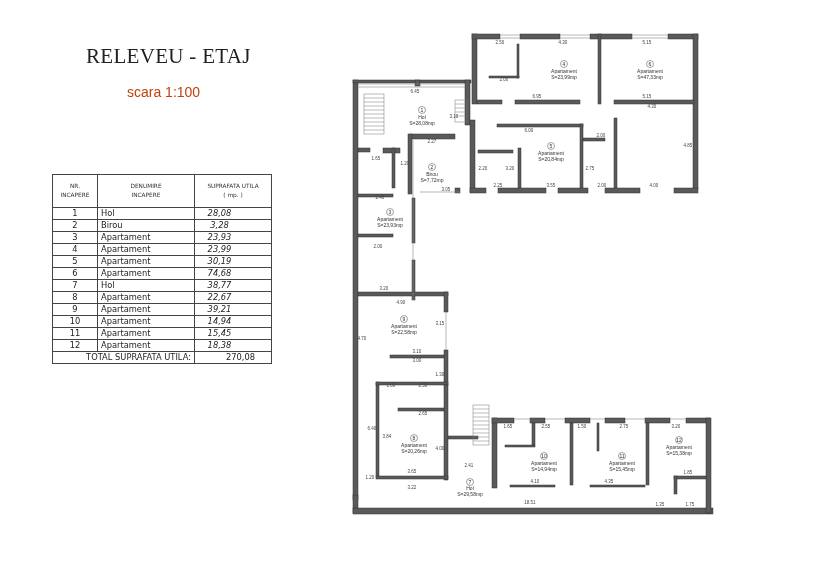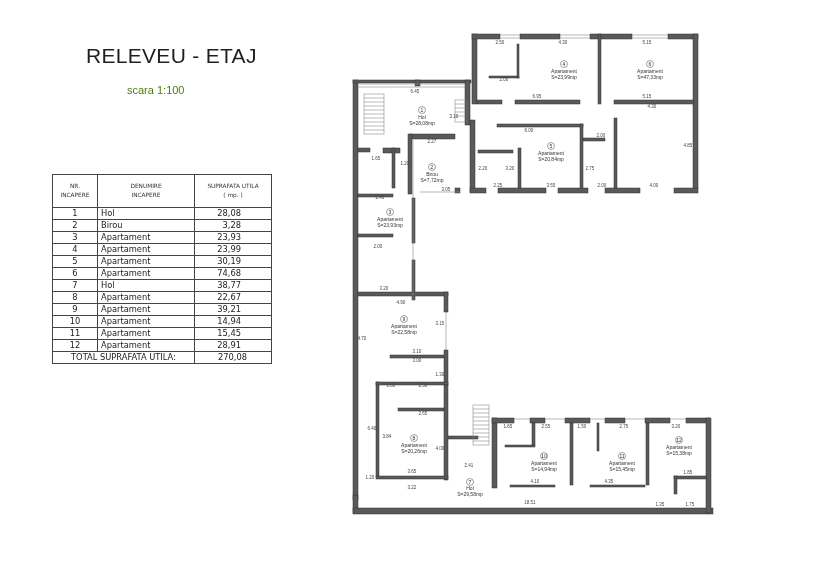--- a/index.html
+++ b/index.html
@@ -1,26 +1,26 @@
 <!DOCTYPE html>
 <html><head>
 <meta charset="utf-8">
 <style>
   html, body { margin: 0; padding: 0; background: #ffffff; }
   body { width: 816px; height: 563px; position: relative; overflow: hidden; font-family: "Liberation Sans", sans-serif; color: #1a1a1a; }
-  .title { position: absolute; left: 86px; top: 44px; font-size: 21px; letter-spacing: 0.3px; color: #1f1f1f; }
-  .subtitle { position: absolute; left: 127px; top: 84px; font-size: 11px; color: #4d7c0f; }
+  .title { position: absolute; left: 86px; top: 44px; font-size: 21px; letter-spacing: 0.3px; color: #1f1f1f; font-family: Liberation Serif, serif; }
+  .subtitle { position: absolute; left: 127px; top: 84px; font-size: 14px; color: #c2410c; }
   table.rooms { position: absolute; left: 52px; top: 174px; width: 220px; border-collapse: collapse; font-family: "DejaVu Sans", sans-serif; font-size: 8.3px; color: #222; }
   table.rooms th, table.rooms td { border: 1px solid #444; padding: 0 3px; height: 11px; line-height: 11px; }
   table.rooms th { font-weight: normal; font-size: 5.8px; line-height: 9px; height: 32px; text-align: center; color: #333; }
   table.rooms td.nr { text-align: center; width: 38px; }
   table.rooms td.name { text-align: left; width: 90px; }
-  table.rooms td.area { text-align: right; padding-right: 30px; }
-  table.rooms tr.total td { text-align: center; }
-  table.rooms tr.total td.total-val { text-align: right; padding-right: 24px; }
+  table.rooms td.area { text-align: center; padding-right: 30px; font-style: italic; }
+  table.rooms tr.total td { text-align: right; }
+  table.rooms tr.total td.total-val { text-align: right; padding-right: 16px; }
   svg.plan { position: absolute; left: 0; top: 0; }
   .rl { font-family: "Liberation Sans", sans-serif; font-size: 5px; fill: #333; text-anchor: middle; }
   .dim { font-family: "Liberation Sans", sans-serif; font-size: 4.5px; fill: #444; text-anchor: middle; }
 </style>
 </head>
 <body>
 
 <div class="title">RELEVEU - ETAJ</div>
 <div class="subtitle">scara 1:100</div>
 
@@ -84,21 +84,21 @@
         <td class="area">14,94</td>
       </tr>
     <tr>
         <td class="nr">11</td>
         <td class="name">Apartament</td>
         <td class="area">15,45</td>
       </tr>
     <tr>
         <td class="nr">12</td>
         <td class="name">Apartament</td>
-        <td class="area">28,91</td>
+        <td class="area">18,38</td>
       </tr>
     <tr class="total">
       <td colspan="2">TOTAL SUPRAFATA UTILA:</td>
       <td class="total-val">270,08</td>
     </tr>
   </tbody>
 </table>
 
 <svg class="plan" width="816" height="563" viewBox="0 0 816 563" xmlns="http://www.w3.org/2000/svg">
   <g fill="#5a5a5a" stroke="#333" stroke-width="0.5">

